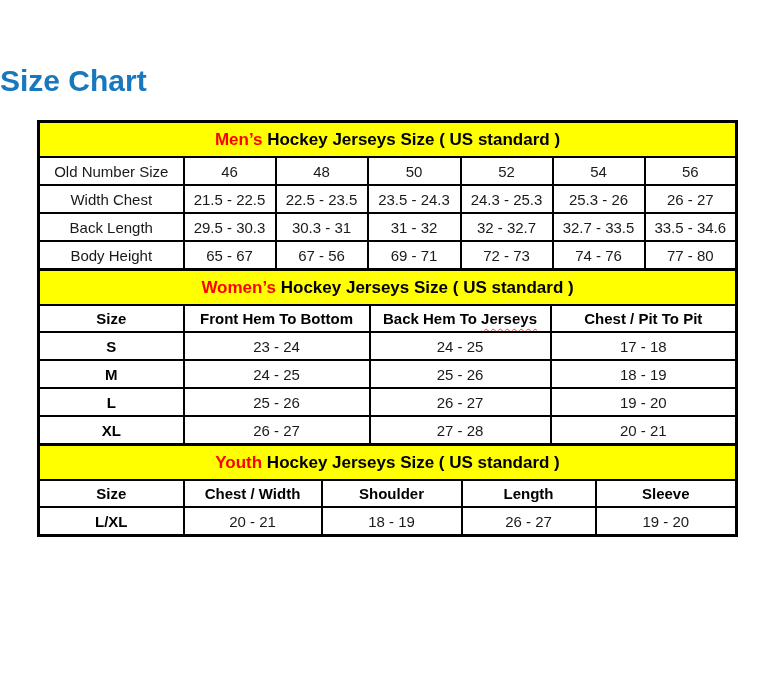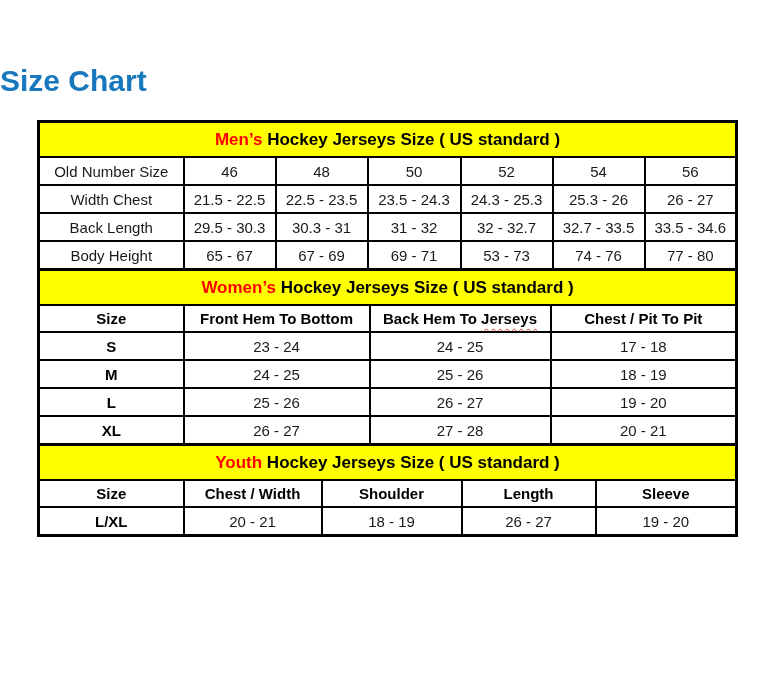--- a/index.html
+++ b/index.html
@@ -110,23 +110,23 @@
       <td>29.5 - 30.3</td>
       <td>30.3 - 31</td>
       <td>31 - 32</td>
       <td>32 - 32.7</td>
       <td>32.7 - 33.5</td>
       <td>33.5 - 34.6</td>
     </tr>
     <tr class="data">
       <td>Body Height</td>
       <td>65 - 67</td>
-      <td>67 - 69</td>
+      <td>67 - 56</td>
       <td>69 - 71</td>
-      <td>53 - 73</td>
+      <td>72 - 73</td>
       <td>74 - 76</td>
       <td>77 - 80</td>
     </tr>
   </tbody>
     </table>
 
   <table>
     <colgroup>
       <col style="width:145px">
         <col style="width:186px">

